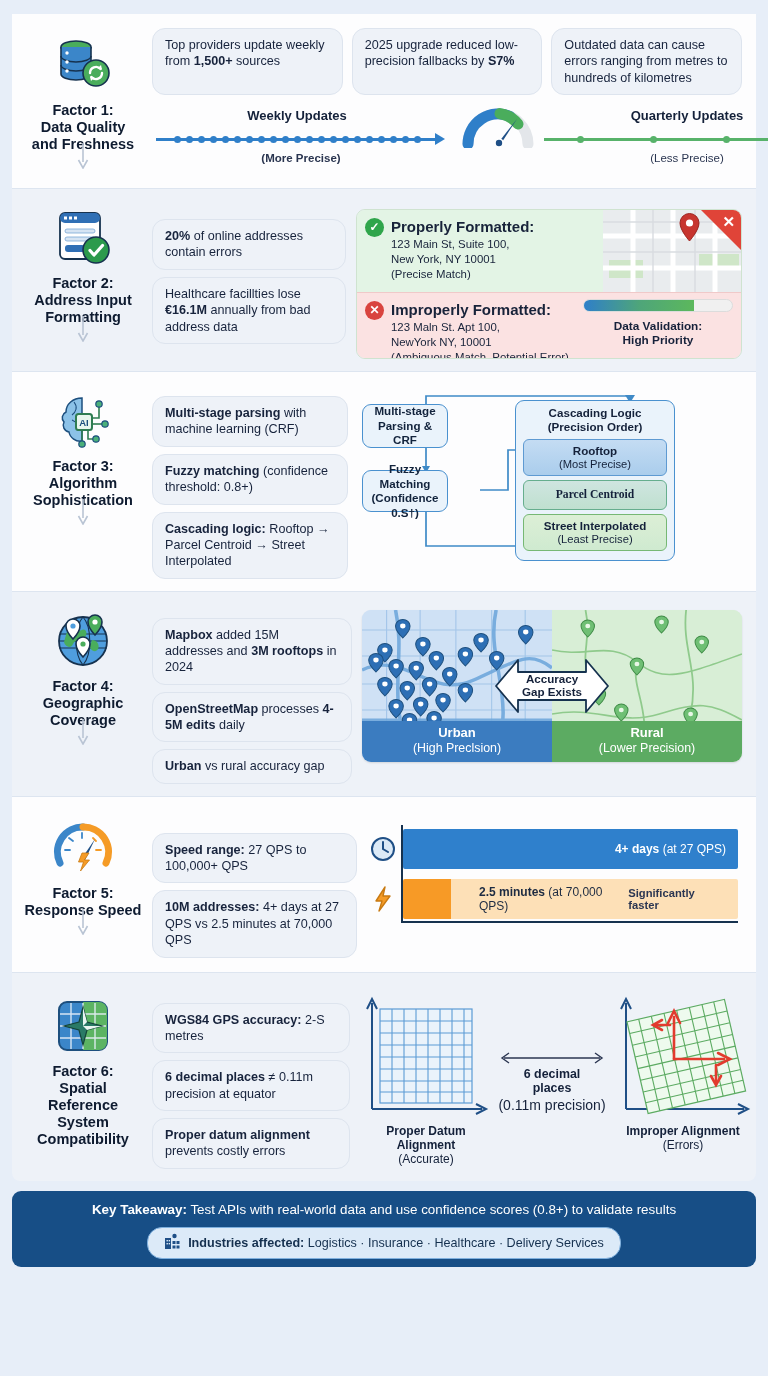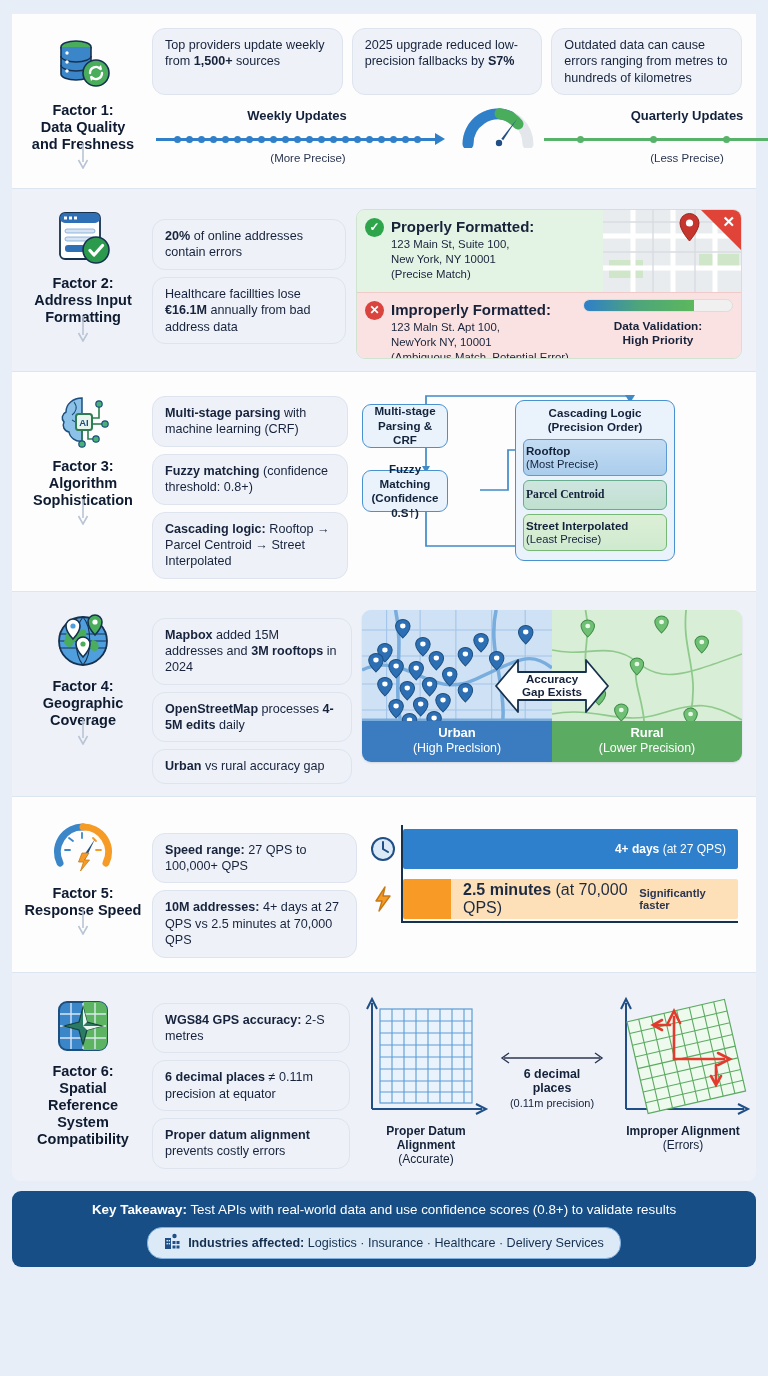--- a/index.html
+++ b/index.html
@@ -71,21 +71,21 @@
            background:linear-gradient(90deg,#2f7fc9,#4ea57a,#5cb85c); }
   .vtxt { font-size:11.8px; font-weight:bold; line-height:1.22; margin-top:7px; color:#16213a; }
 
   
   .flow { position:relative; height:175px; }
   .fbox { position:absolute; background:#eaf3fb; border:1.4px solid #4a91cf; border-radius:9px;
           text-align:center; font-size:11.6px; font-weight:bold; line-height:1.25; color:#12233c;
           display:flex; align-items:center; justify-content:center; padding:3px; }
   .casc { position:absolute; background:#eaf3fb; border:1.4px solid #4a91cf; border-radius:9px; padding:5px 7px; }
   .casc-t { text-align:center; font-size:11.6px; font-weight:bold; line-height:1.2; margin-bottom:5px; }
-  .cbox { border-radius:6px; text-align:left; font-size:11.2px; line-height:1.2; padding:4px 2px; margin-bottom:4px; }
+  .cbox { border-radius:6px; text-align:center; font-size:11.2px; line-height:1.2; padding:4px 2px; margin-bottom:4px; }
   .cbox b { display:block; font-size:11.6px; }
   .cb1 { background:linear-gradient(180deg,#c4dcf3,#aacdec); border:1px solid #5e9ad2; }
   .cb2 { background:linear-gradient(180deg,#cfe5e0,#bfe0cf); border:1px solid #66ae8e;font-family:Liberation Serif, serif; }
   .cb3 { background:linear-gradient(180deg,#dcefd6,#cfead0); border:1px solid #76b874; }
 
   
   .geo { display:flex; height:152px; border-radius:9px; overflow:hidden; position:relative; box-shadow:0 1px 2px rgba(0,0,0,.12); }
   .geo-half { flex:1; position:relative; }
   .geo-urban { background:#cfe1f5; } .geo-rural { background:#d8eed6; }
   .geo-foot { position:absolute; left:0; right:0; bottom:0; height:41px; color:#fff;
@@ -101,31 +101,31 @@
   .chart { position:relative; height:120px; padding-left:34px; }
   .axis-v { position:absolute; left:34px; top:6px; bottom:18px; width:2px; background:#16324f; }
   .axis-h { position:absolute; left:34px; right:4px; bottom:16px; height:2px; background:#16324f; }
   .cicon { position:absolute; left:2px; width:28px; height:28px; }
   .bar { position:absolute; left:36px; border-radius:2px; display:flex; align-items:center; }
   .bar1 { background:#2f80cc; height:40px; top:10px; right:4px; }
   .bar1 span { margin-left:auto; color:#fff; font-size:12px; padding-right:6px; }
   .bar1 span b { font-weight:bold; }
   .bar2wrap { position:absolute; left:36px; right:4px; top:60px; height:40px; background:#fde0b7; border-radius:2px; display:flex; align-items:center; }
   .bar2seg { width:48px; height:40px; background:#f79a26; border-radius:2px 0 0 2px; flex:0 0 48px; }
-  .bar2lbl { font-size:16px; color:#1d2b42; padding-left:12px; }
+  .bar2lbl { font-size:12px; color:#1d2b42; padding-left:28px; }
   .bar2note { font-size:11.2px; font-weight:bold; color:#2b3652; margin-left:auto; padding-right:14px; }
 
   
   .grids { display:flex; align-items:flex-start; gap:4px; height:162px; }
   .gwrap { flex:1; text-align:center; position:relative; }
   .gcap { font-size:12px; font-weight:bold; line-height:1.2; margin-top:3px; }
   .gcap .sub { font-weight:normal; }
   .gmid { flex:0 0 112px; text-align:center; padding-top:58px; }
   .gmid .m1 { font-size:12.4px; font-weight:bold; line-height:1.15; }
-  .gmid .m2 { font-size:11px; margin-top:2px; }
+  .gmid .m2 { font-size:14px; margin-top:2px; }
 
   
   .footer { background:#174e86; border-radius:9px; margin-top:10px; padding:11px 14px 13px; text-align:center; position:relative; }
   .ftake { color:#fff; font-size:13.4px; }
   .ftake b { font-weight:bold; }
   .fband { display:inline-flex; align-items:center; gap:7px; margin:10px auto -26px;
            background:#dceaf8; border:1.5px solid #7fb0de; border-radius:15px; padding:5px 16px;
            font-size:12.6px; color:#15304f; }
   .fband b { font-weight:bold; }
 </style>
@@ -168,21 +168,21 @@
 
     <div class="f1-mid">
       <div class="f1-pills">
         <div class="pill">Top providers update weekly from <b>1,500+</b> sources</div>
         <div class="pill">2025 upgrade reduced low-precision fallbacks by <b>S7%</b></div>
         <div class="pill">Outdated data can cause errors ranging from metres to hundreds of kilometres</div>
       </div>
 
       <div class="tl">
         <div class="tl-lbl" style="left:0;width:290px;">Weekly Updates</div>
-        <div class="tl-sub" style="left:11px;width:290px;">(More Precise)</div>
+        <div class="tl-sub" style="left:4px;width:290px;font-weight:bold;">(More Precise)</div>
         <div class="tl-line blue" style="left:4px;width:280px;"></div>
         <div class="ahead blue" style="left:283px;"></div>
         <div class="dot blue" style="left:22px"></div>
           <div class="dot blue" style="left:34px"></div>
         <div class="dot blue" style="left:46px"></div>
           <div class="dot blue" style="left:58px"></div>
         <div class="dot blue" style="left:70px"></div>
           <div class="dot blue" style="left:82px"></div>
         <div class="dot blue" style="left:94px"></div>
           <div class="dot blue" style="left:106px"></div>

